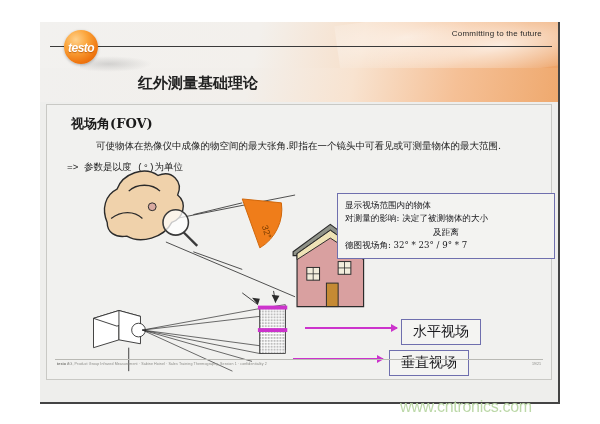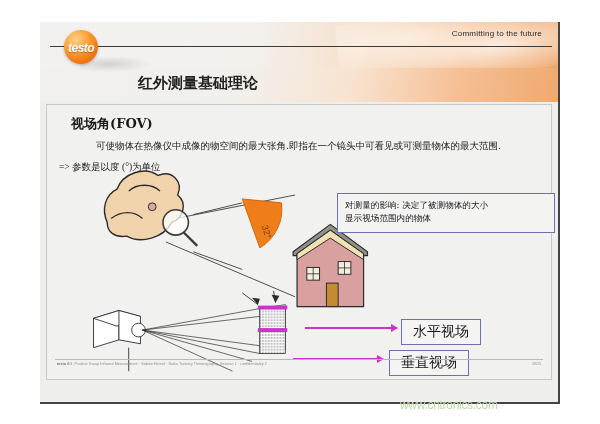--- a/index.html
+++ b/index.html
@@ -64,22 +64,22 @@
   .h1{
     position:absolute;left:16px;top:10px;font-size:13px;font-weight:bold;color:#1a1a1a;
     font-family:"DejaVu Serif","Liberation Serif",serif;
     margin-left:8px;
   }
   .p1{
     position:absolute;left:16px;top:35px;font-size:9.5px;color:#1a1a1a;
     font-family:"DejaVu Serif","Liberation Serif",serif;white-space:nowrap;margin-left:33px;
   }
   .p2{
-    position:absolute;left:12px;top:56px;font-size:9.5px;color:#1a1a1a;
-    font-family:Liberation Serif, serif;white-space:nowrap;
+    position:absolute;left:20px;top:56px;font-size:9.5px;color:#1a1a1a;
+    font-family:Liberation Mono, monospace;white-space:nowrap;
   }
   
   .callout{
     position:absolute;left:290px;top:88px;width:218px;
     border:1px solid #6f6fae;background:#f3f3f1;padding:5px 7px 6px;
     box-sizing:border-box;
   }
   .callout div{
     font-size:8.6px;color:#18181c;line-height:1.55;
     font-family:"DejaVu Serif","Liberation Serif",serif;white-space:nowrap;
@@ -110,21 +110,21 @@
     position:absolute;left:0;right:0;top:0;border-top:1px solid #b9b9b4;
   }
   .foot-txt{
     position:absolute;left:2px;top:3px;font-size:3.6px;color:#8a8a86;letter-spacing:.1px;
   }
   .foot-strong{font-weight:bold;color:#6e6e6a;}
   .foot-page{
     position:absolute;right:2px;top:3px;font-size:3.6px;color:#8a8a86;
   }
   .watermark{
-    position:absolute;left:400px;top:398px;font-size:12px;color:#bcd8a8;
+    position:absolute;left:400px;top:398px;font-size:16px;color:#bcd8a8;
     font-family:"Liberation Sans",sans-serif;letter-spacing:-.3px;
   }
 </style>
 </head>
 <body>
 
 <div class="slide">
 
   <div class="hdr">
     <div class="hdr-wisp"></div>
@@ -213,22 +213,24 @@
         <g stroke="#2b2b2b" stroke-width="0.9" fill="none">
           <line x1="196" y1="192" x2="212" y2="204"></line>
           <line x1="228" y1="190" x2="230" y2="202"></line>
         </g>
         <polygon points="212,204 206,197 214,198" fill="#2b2b2b"></polygon>
         <polygon points="230,202 226,194 234,195" fill="#2b2b2b"></polygon>
       </g>
     </svg>
 
     <div class="callout">
+      <div>显示视场范围内的物体</div>
       <div>对测量的影响: 决定了被测物体的大小</div>
-      <div>显示视场范围内的物体</div>
+      <div class="co-center">及距离</div>
+      <div>德图视场角: 32°  * 23°  / 9°  * 7</div>
     </div>
 
     <div class="arrow arr-h"></div>
     <div class="arrow arr-v"></div>
     <div class="chip chip-h">水平视场</div>
     <div class="chip chip-v">垂直视场</div>
 
     <div class="footer">
       <div class="foot-rule"></div>
       <div class="foot-txt">

